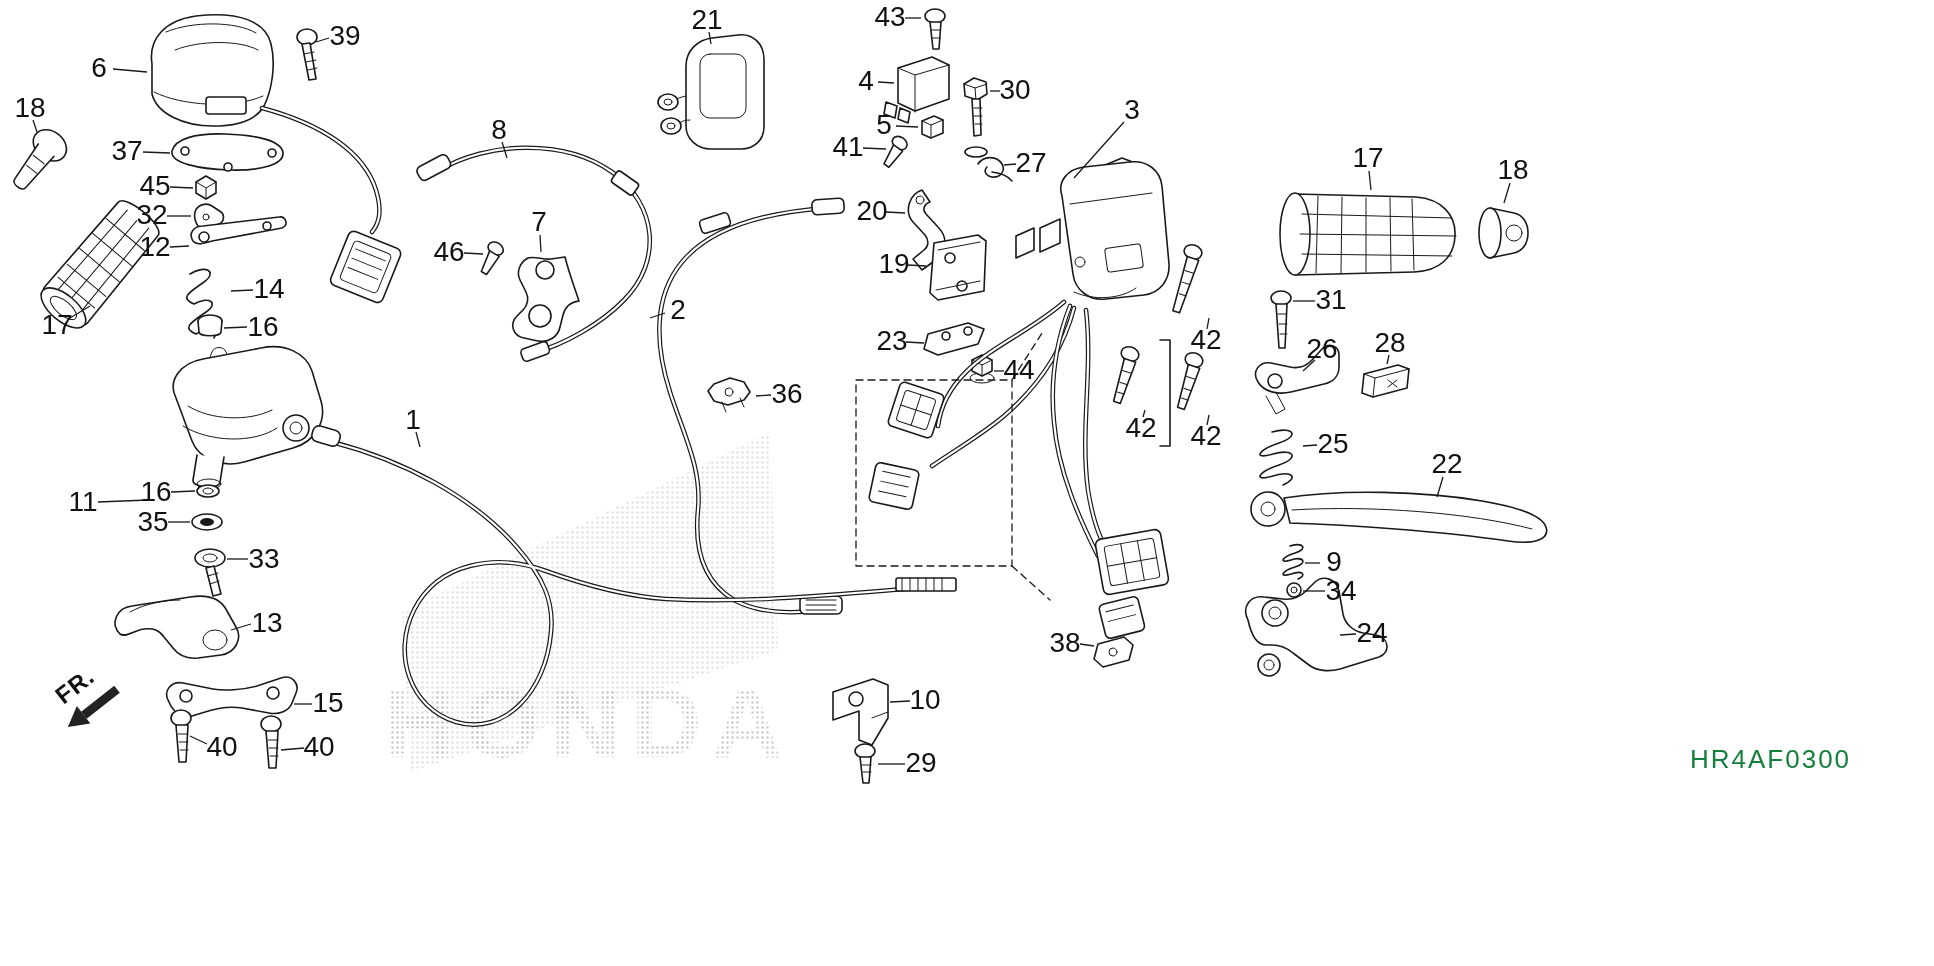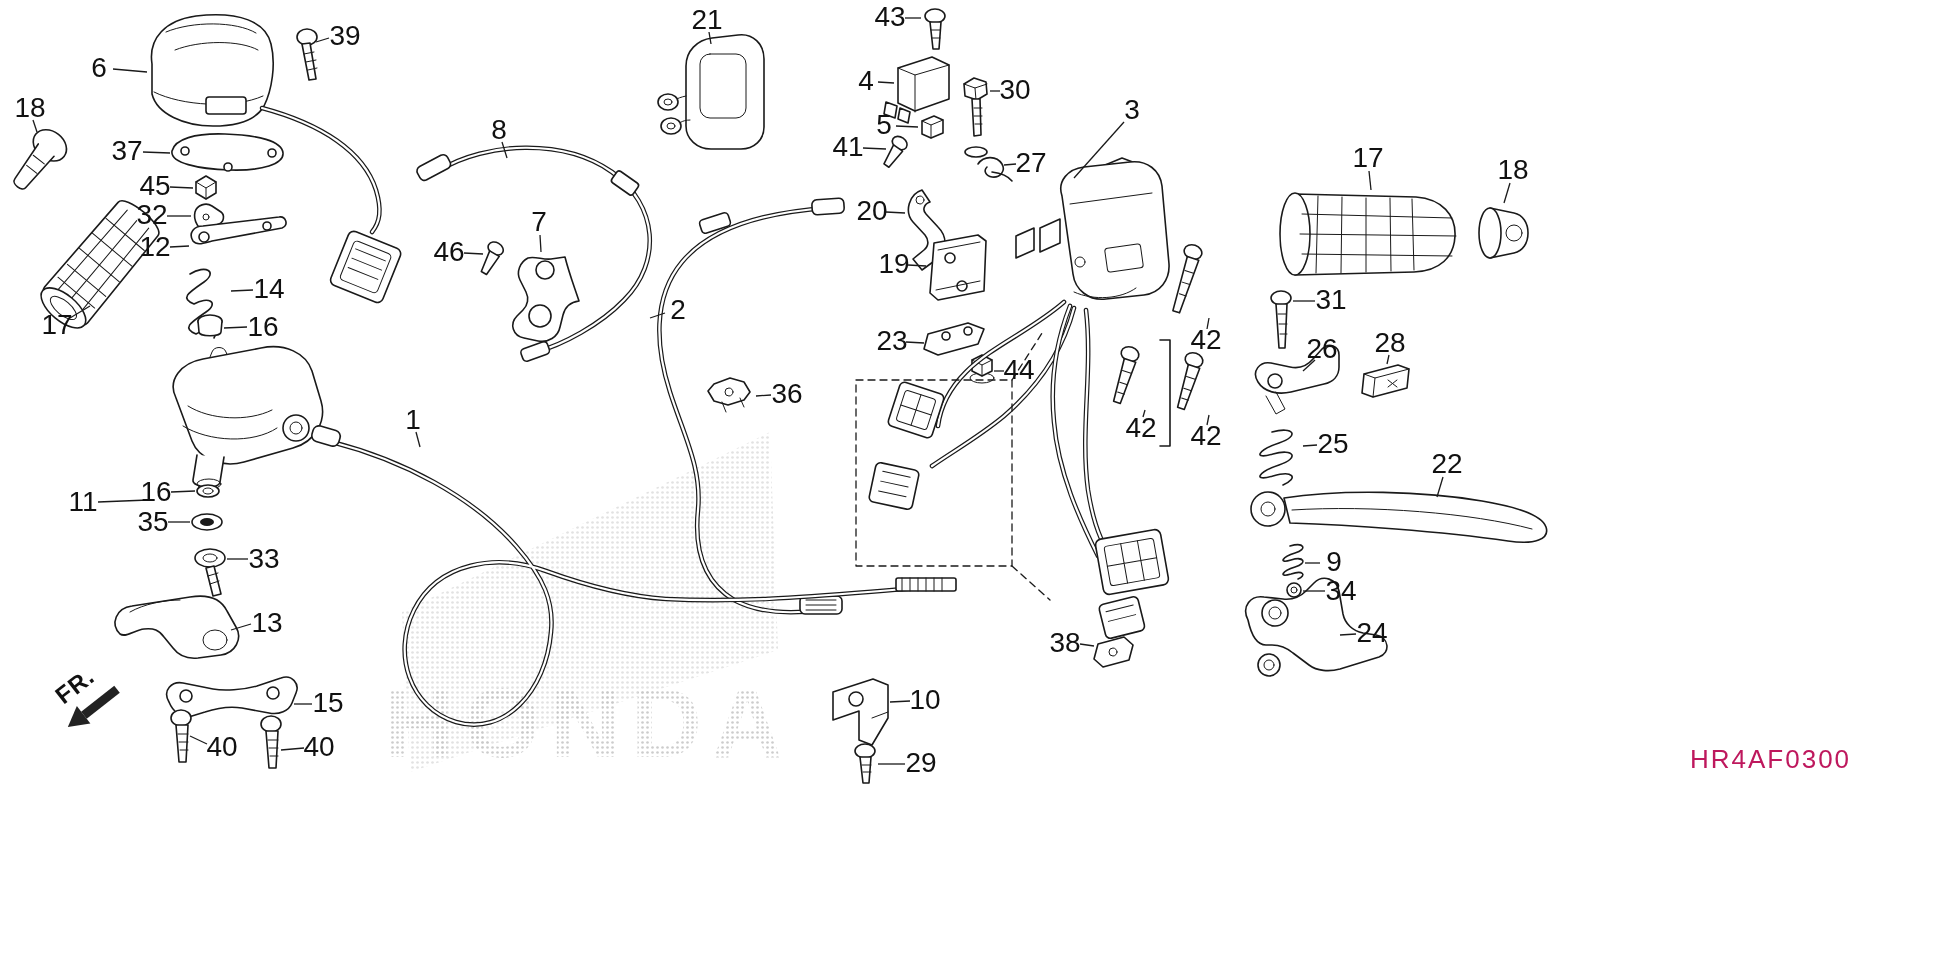--- a/index.html
+++ b/index.html
@@ -16,21 +16,21 @@
   #art .core{fill:none !important;stroke:#fff !important;stroke-width:2.2 !important}
   #art .dash{fill:none !important;stroke:#1a1a1a !important;stroke-width:1.3 !important;stroke-dasharray:7 5}
 
   #leader-lines line{stroke:#1a1a1a;stroke-width:1.3}
   #callout-labels text{font-family:"Liberation Sans",sans-serif;font-size:28px;font-weight:400;
                        fill:#111;text-anchor:middle}
 
   .wm-text{font-family:"Liberation Sans",sans-serif;font-size:98px;font-weight:700;
            letter-spacing:10px;fill:url(#dots);opacity:.85}
 
-  .code{position:absolute;left:1690px;top:744px;font-size:26px;letter-spacing:2px;color:#be185d}
+  .code{position:absolute;left:1690px;top:744px;font-size:26px;letter-spacing:2px;color:#15803d}
 
   .fr{position:absolute;left:42px;top:694px;transform:rotate(-38deg);transform-origin:left top;
       display:flex;flex-direction:column;align-items:center;gap:3px}
   .fr-text{font-size:24px;font-weight:700;color:#111;letter-spacing:1px}
   .fr-arrow{display:flex;align-items:center}
   .fr-head{width:0;height:0;border-top:11px solid transparent;border-bottom:11px solid transparent;
            border-right:20px solid #222}
   .fr-shaft{width:42px;height:9px;background:#222}
 </style>
 </head>

